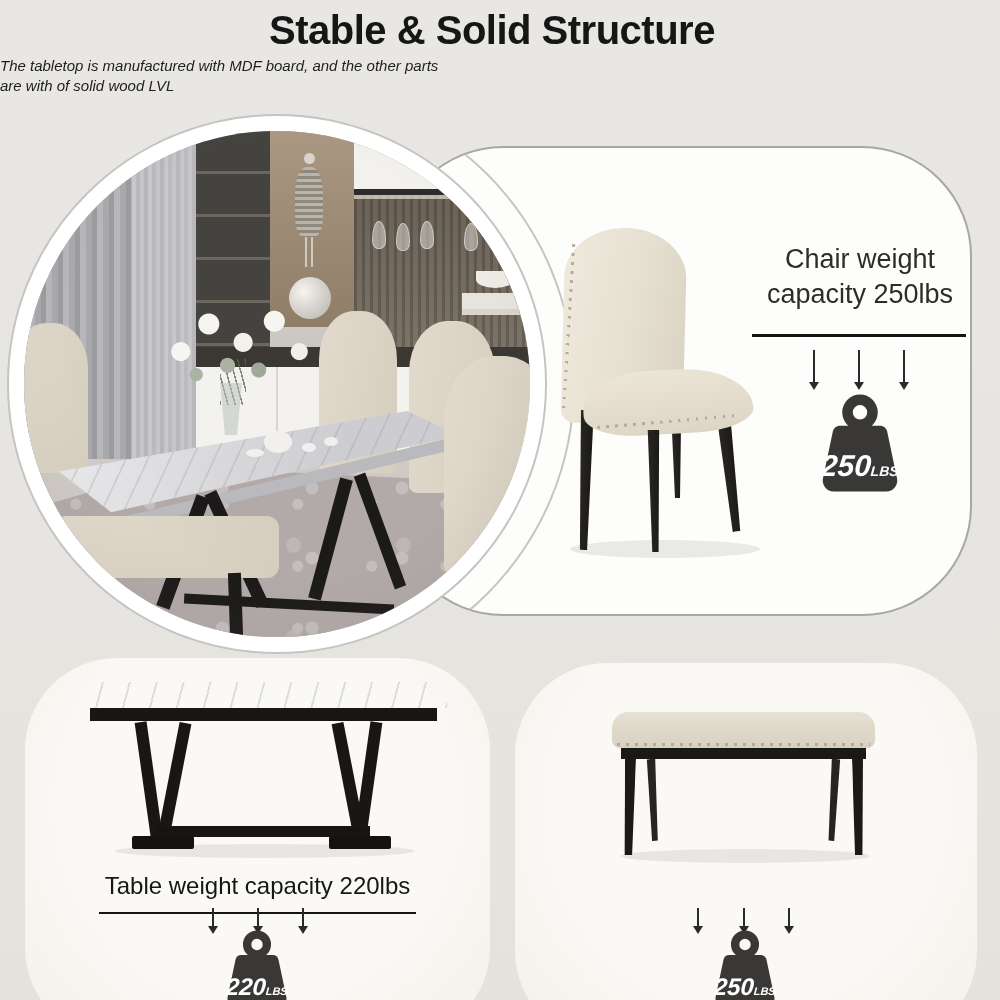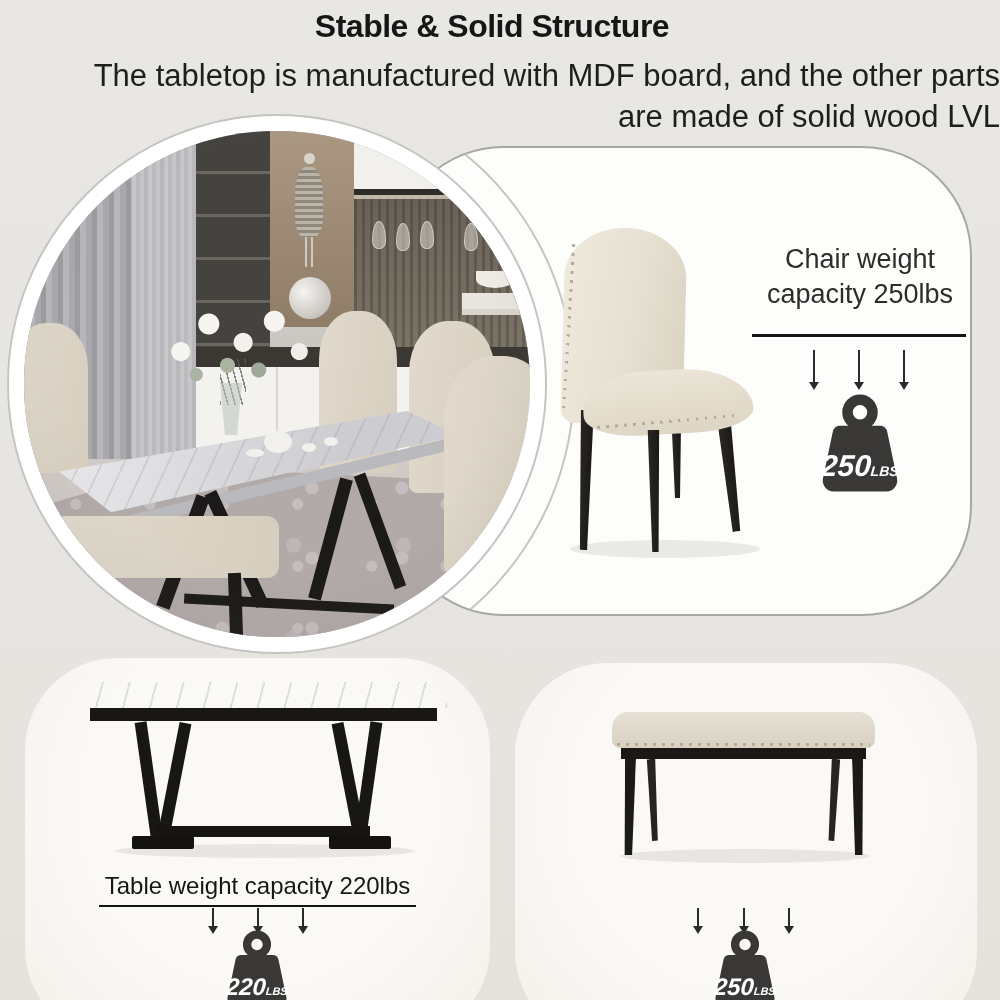--- a/index.html
+++ b/index.html
@@ -2,23 +2,23 @@
 <html><head>
 <meta charset="utf-8">
 <style>
   html,body{margin:0;padding:0;background:#d4d2cf;}
   .page{position:relative;width:1000px;height:1000px;overflow:hidden;
     background:linear-gradient(180deg,#e9e7e4 0%,#e7e5e1 55%,#e5e2db 100%);
     font-family:"Liberation Sans", sans-serif;}
   .abs{position:absolute;}
 
   
-  .title{left:0;right:16px;top:8px;text-align:center;font-size:32px;font-weight:bold;
+  .title{left:0;right:16px;top:8px;text-align:center;font-size:40px;font-weight:bold;
     color:#161616;letter-spacing:-.5px;}
-  .subtitle{left:0;right:0;top:56px;text-align:right;font-size:31px;color:#1e1e1e;line-height:1.32;}
+  .subtitle{left:0;right:0;top:56px;text-align:left;font-size:15px;color:#1e1e1e;line-height:1.32;font-style:italic;}
 
   
   .panel{left:393px;top:146px;width:575px;height:466px;background:#fdfdfc;
     border:2px solid #a9a7a4;border-radius:110px;overflow:hidden;}
   .halo{left:-414px;top:-60px;width:592px;height:592px;border-radius:50%;
     box-shadow:0 0 0 2px #c7c5c2;}
   .cap{left:302px;top:94px;width:326px;text-align:center;font-size:27px;color:#2e2c2a;line-height:1.3;}
   .divider{left:357px;top:186px;width:214px;height:3px;background:#151515;}
 
   
@@ -117,21 +117,21 @@
     border-radius:50% 55% 45% 40% / 75% 85% 45% 45%;
     background:linear-gradient(175deg,#ede7d9,#dcd4c3);}
   .cleg{background:linear-gradient(90deg,#2b2825,#191715);
     clip-path:polygon(12% 0,88% 0,70% 100%,28% 100%);}
 
   
   .blob{background:radial-gradient(ellipse at 50% 38%,#faf9f5 55%,#f2f0ea 100%);border-radius:92px;}
   .blob-l{left:25px;top:658px;width:465px;height:382px;}
   .blob-r{left:515px;top:663px;width:462px;height:380px;}
   .caption{font-size:24px;color:#161616;text-align:center;}
-  .caption span{display:inline-block;border-bottom:2px solid #151515;padding:0 6px 5px;}
+  .caption span{display:inline-block;border-bottom:2px solid #151515;padding:0 6px 12px;}
 
   
   .ttop{left:50px;top:24px;width:373px;height:26px;
     clip-path:polygon(1.5% 0,98.5% 0,100% 100%,0 100%);
     background:linear-gradient(180deg,#efedec 0 40%,#d6d5d7 100%);
     background-image:repeating-linear-gradient(105deg,rgba(140,140,150,.25) 0 2px,transparent 2px 26px);}
   .tapron{left:65px;top:50px;width:347px;height:13px;background:#181715;}
   .tbar{width:12px;background:#181715;transform-origin:50% 100%;}
   .tfoot{background:#141312;border-radius:2px;}
   .tstretch{left:130px;top:168px;width:215px;height:11px;background:#161514;}
@@ -153,21 +153,21 @@
       <path d="M29 33 H71 C74.5 33 77.5 35.5 78.3 39 L88.6 88 C90 95 84.6 101.5 77.4 101.5 H22.6 C15.4 101.5 10 95 11.4 88 L21.7 39 C22.5 35.5 25.5 33 29 33 Z" fill="#3a3836"></path>
     </g>
   </defs>
 </svg>
 
 <div class="page">
 
   <div class="abs title">Stable &amp; Solid Structure</div>
   <div class="abs subtitle">
     <div>The tabletop is manufactured with MDF board, and the other parts</div>
-    <div>are made of solid wood LVL</div>
+    <div>are with of solid wood LVL</div>
   </div>
 
   <div class="abs panel">
     <div class="abs halo"></div>
 
     <div class="abs chair-shadow"></div>
     <div class="abs cleg" style="left:276px;top:280px;width:12px;height:70px;transform:rotate(-1deg);"></div>
     <div class="abs chair-back"></div>
     <div class="abs nail-v" style="left:172px;top:96px;height:170px;transform:rotate(3.5deg);"></div>
     <div class="abs cleg" style="left:182px;top:262px;width:17px;height:140px;transform:rotate(1.5deg);"></div>

